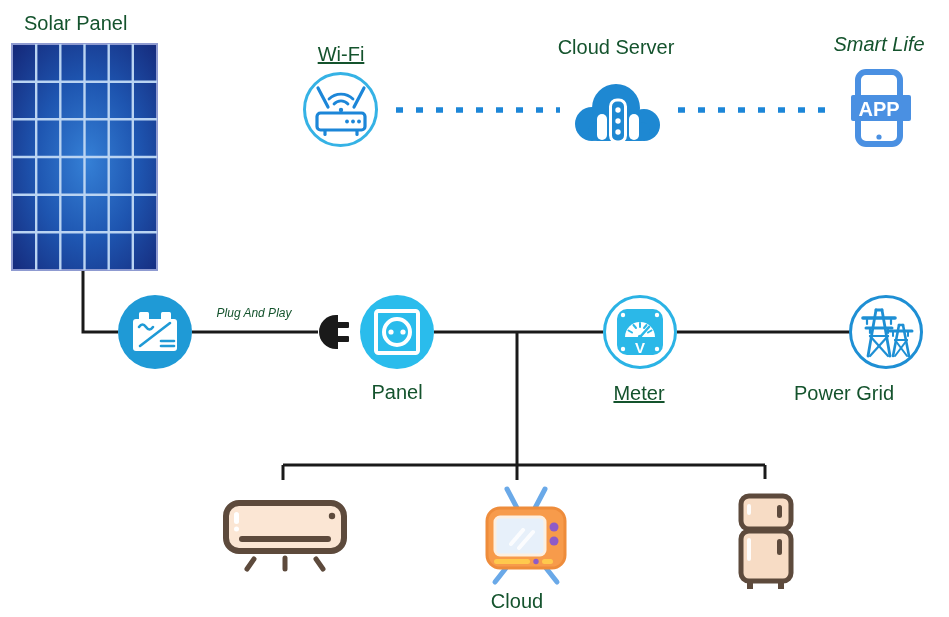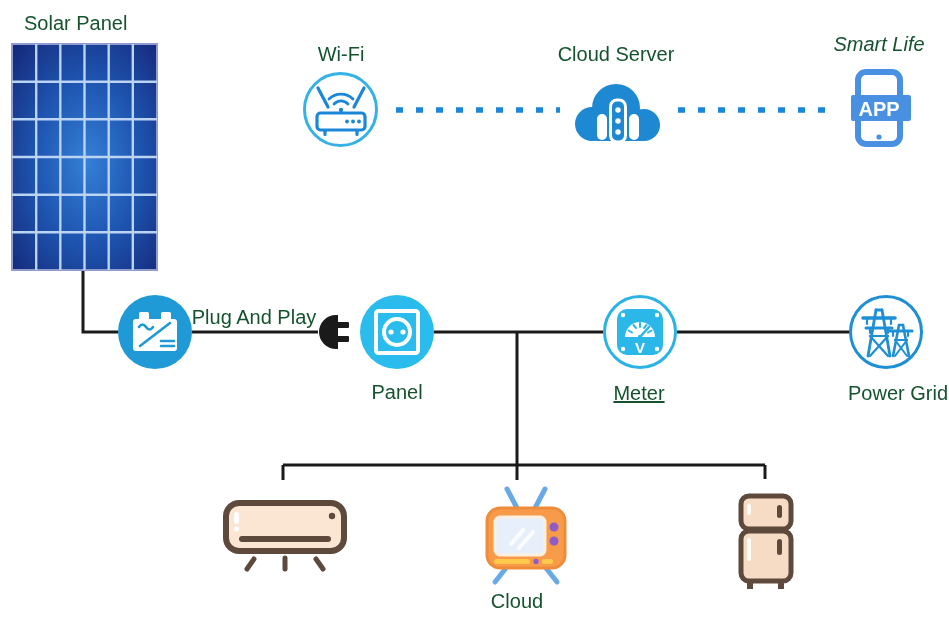--- a/index.html
+++ b/index.html
@@ -4,28 +4,28 @@
 <style>
   html,body{margin:0;padding:0;background:#fff;}
   #canvas{
     position:relative;width:949px;height:617px;background:#ffffff;overflow:hidden;
     font-family:"Liberation Sans", sans-serif;color:#1a1a1a;
   }
   .abs{position:absolute;}
   .lbl{position:absolute;font-size:20px;color:#14532d;white-space:nowrap;}
   .lbl.center{transform:translateX(-50%);}
   #solar-panel-label{left:24px;top:12px;}
-  #wifi-label{left:341px;top:43px;}
-  #cloud-label{left:616px;top:43px;}
+  #wifi-label{left:341px;top:43px;text-decoration:underline;}
+  #cloud-label{left:616px;top:36px;}
   #smartlife-label{left:879px;top:33px;font-style:italic;}
   #inverter-label{left:150px;top:382px;}
-  #plugplay-label{left:254px;top:306px;font-size:20px;}
+  #plugplay-label{left:254px;top:306px;font-size:12px;font-style:italic;}
   #socket-label{left:397px;top:381px;}
   #meter-label{left:639px;top:382px;text-decoration:underline;}
-  #grid-label{left:898px;top:382px;}
+  #grid-label{left:844px;top:382px;}
   #load-label{left:517px;top:590px;}
   .circle{position:absolute;border-radius:50%;box-sizing:border-box;display:flex;align-items:center;justify-content:center;}
   #wifi-circle{left:303px;top:72px;width:75px;height:75px;background:#fff;border:3px solid #35B2E5;}
   #inverter-circle{left:118px;top:295px;width:74px;height:74px;background:#1F9AD6;}
   #socket-circle{left:360px;top:295px;width:74px;height:74px;background:#2ABCEC;}
   #meter-circle{left:603px;top:295px;width:74px;height:74px;background:#fff;border:3px solid #2BB3E5;}
   #grid-circle{left:849px;top:295px;width:74px;height:74px;background:#fff;border:3px solid #1E8FD4;}
   #panel-svg{left:11px;top:43px;}
   #cloud-svg{left:570px;top:78px;}
   #phone-svg{left:845px;top:68px;}

